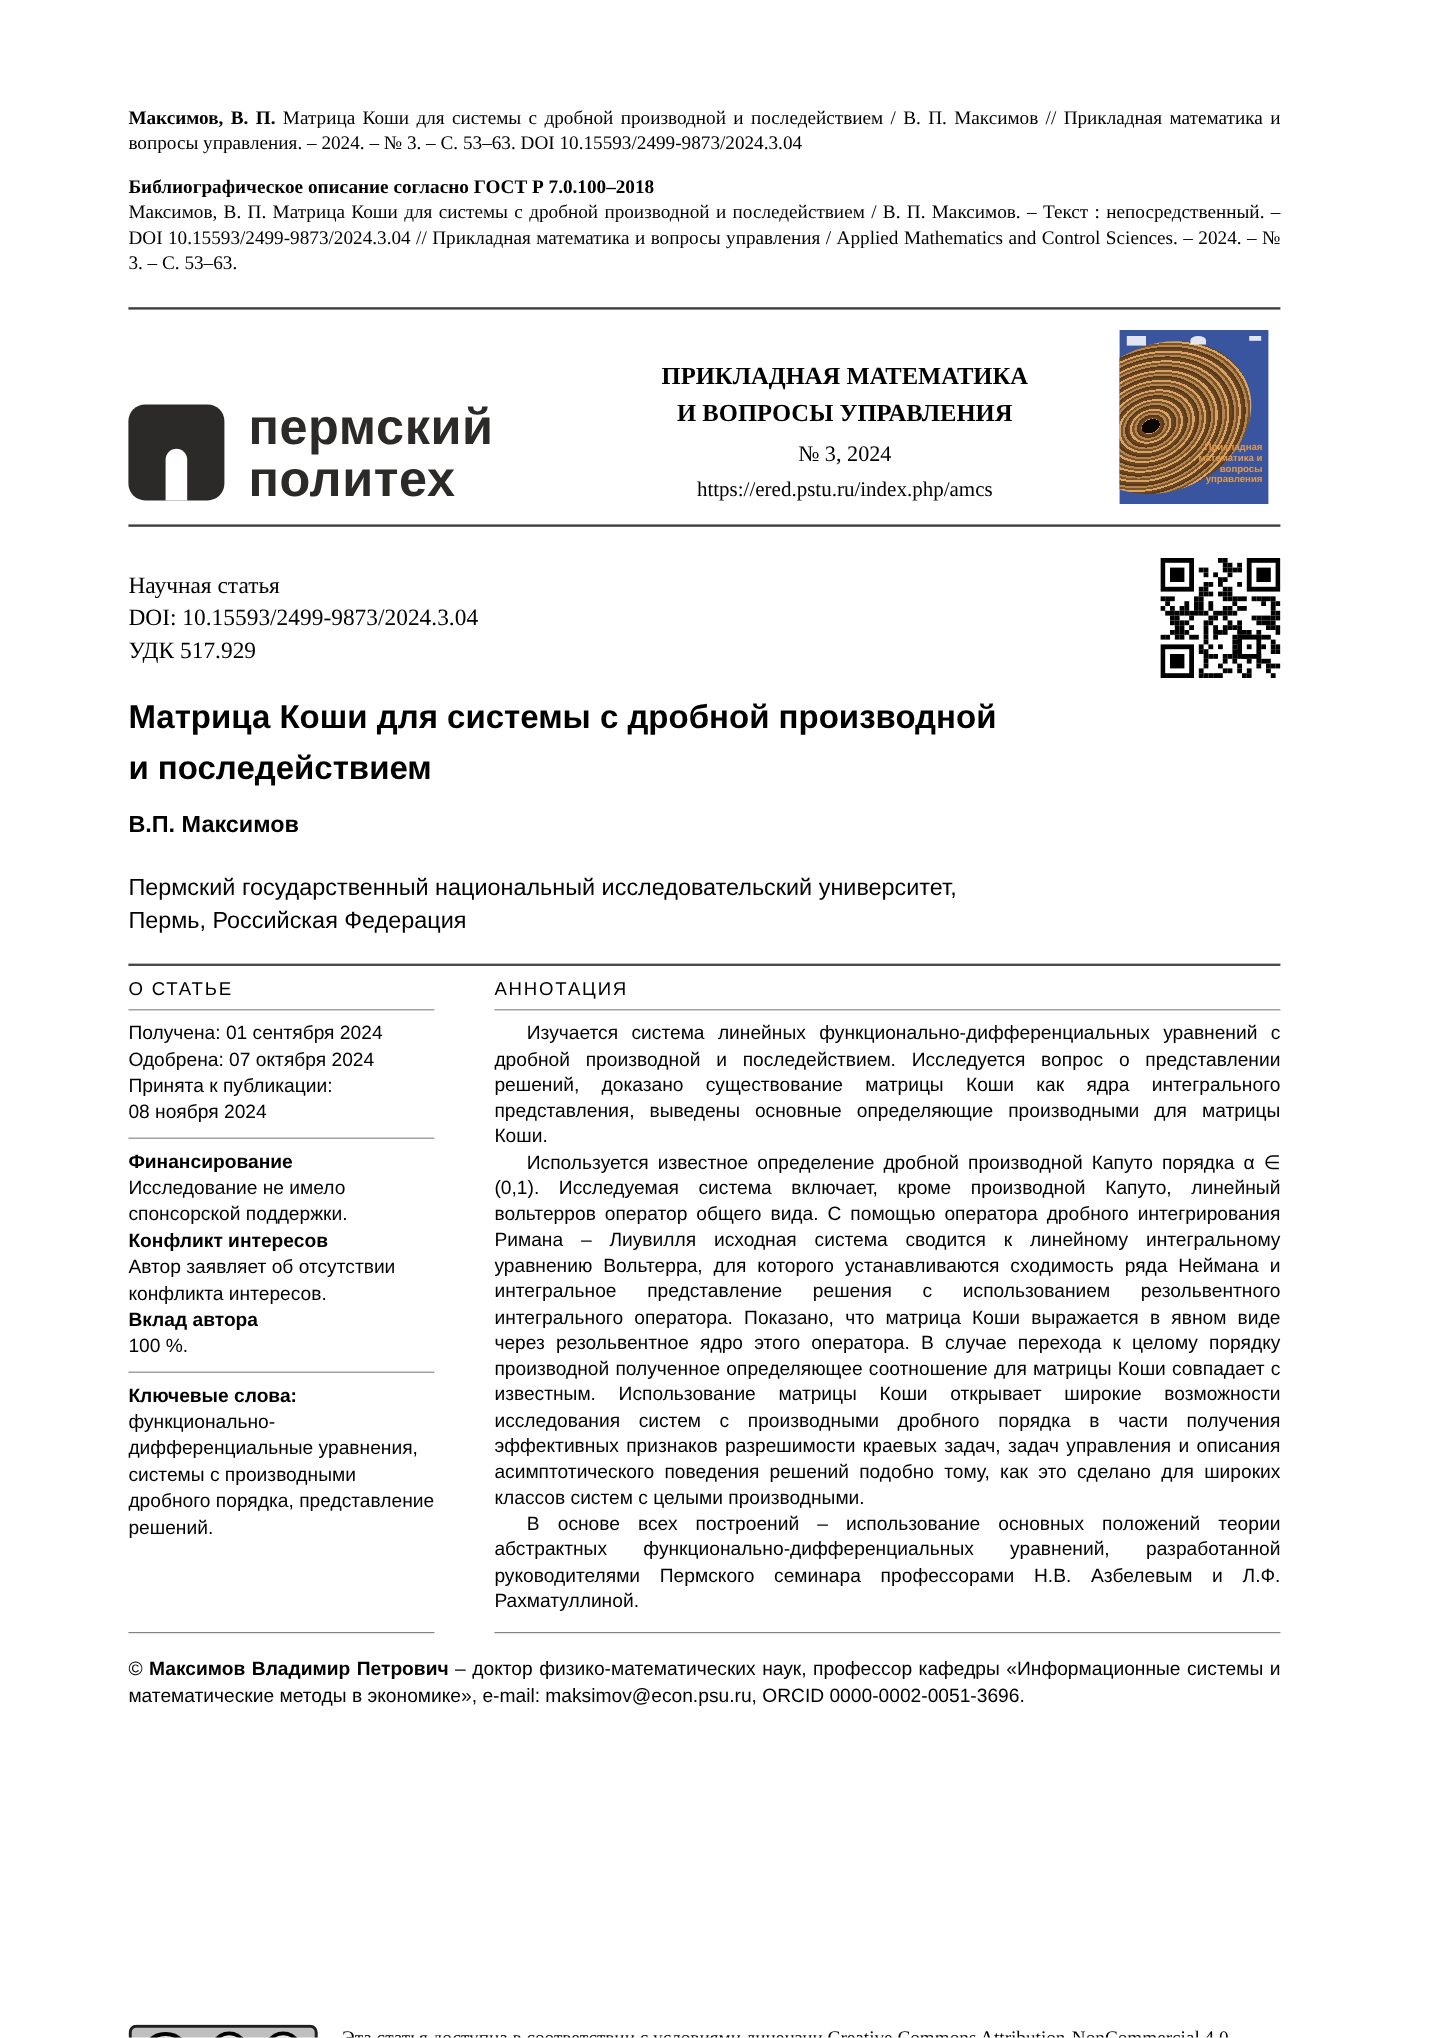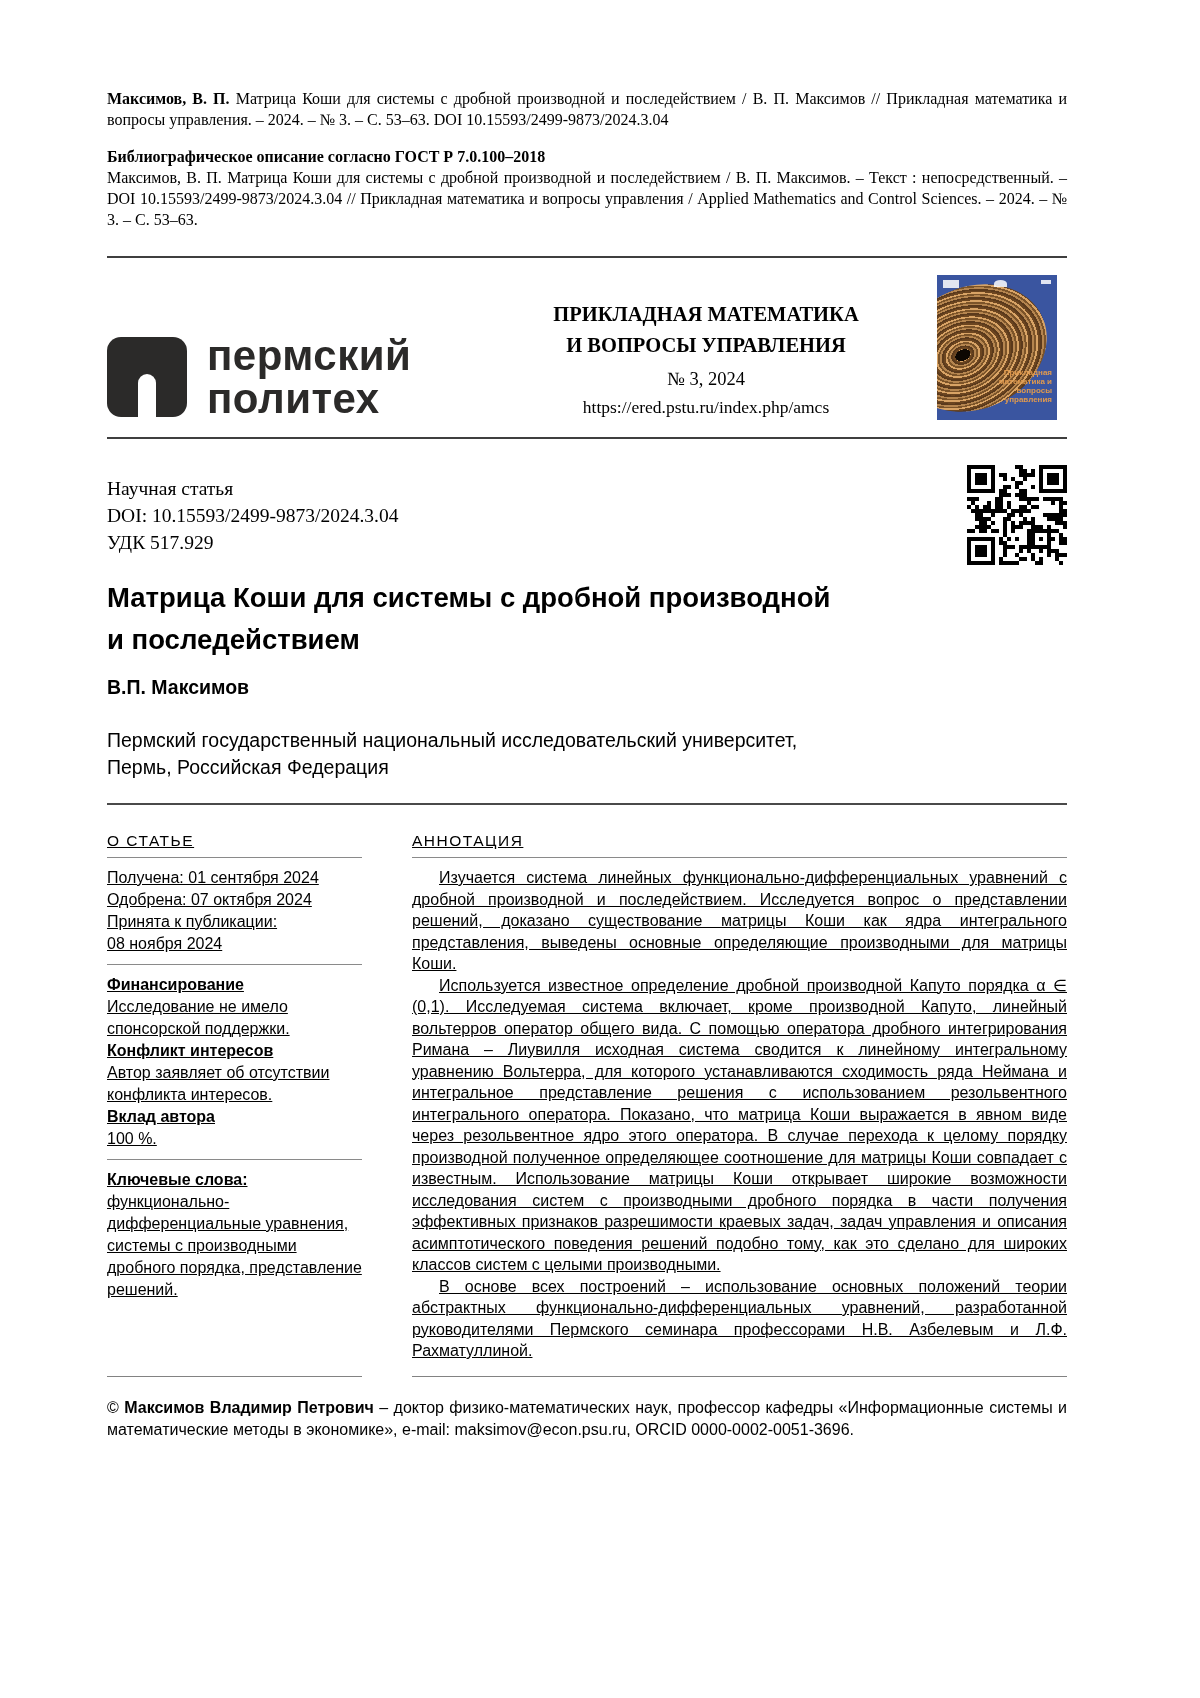--- a/index.html
+++ b/index.html
@@ -18,21 +18,21 @@
         padding:17px 0;display:flex;align-items:flex-end;}
   .logo{display:flex;align-items:center;gap:20px;width:368px;}
   .logo-icon{width:80px;height:80px;background:#2b2a29;border-radius:14px;position:relative;flex:none;}
   .logo-icon::after{content:"";position:absolute;left:31px;top:37px;width:18px;height:43px;
         background:#fff;border-radius:9px 9px 0 0;}
   .logo-text{font-weight:bold;font-size:42px;line-height:43px;letter-spacing:.5px;color:#2b2a29;}
   .jtitle{flex:1;text-align:center;font-family:"Liberation Serif",serif;}
   .jt-line{font-weight:bold;font-size:20.5px;line-height:31px;}
   .issue{font-weight:normal;font-size:18.5px;line-height:30px;margin-top:3px;}
   .jurl{font-size:17.5px;line-height:26px;}
-  .cover{width:100px;height:145px;background:#3a55a0;position:relative;overflow:hidden;flex:none;margin-right:10px;padding-left:20px;}
+  .cover{width:124px;height:145px;background:#3a55a0;position:relative;overflow:hidden;flex:none;margin-right:10px;}
   .cover-spiral{position:absolute;left:-40px;top:12px;width:152px;height:122px;border-radius:50%;
         transform:rotate(-24deg);
         background:
           radial-gradient(ellipse 13px 9px at 42% 52%, #0d0702 60%, rgba(0,0,0,0) 62%),
           repeating-radial-gradient(ellipse 76px 58px at 42% 52%,
             #5b3a1c 0 2px,#b5854f 2px 4px,#7c5429 4px 6px,#d8a365 6px 8px,#6b4520 8px 10px);}
   .cover-top{position:absolute;top:5px;left:6px;right:6px;display:flex;justify-content:space-between;align-items:flex-start;}
   .cover-mark{display:block;background:rgba(255,255,255,.85);}
   .m1{width:16px;height:8px;}.m2{width:13px;height:7px;border-radius:50% 50% 0 0;}.m3{width:10px;height:4px;}
   .cover-title{position:absolute;right:5px;bottom:16px;color:#e09a4e;
@@ -43,21 +43,21 @@
   .meta{font:19.5px/27px "Liberation Serif",serif;}
   .qr{width:100px;height:100px;flex:none;}
 
   
   .title{margin:12px 0 0;font-size:27.5px;line-height:42px;font-weight:bold;}
   .author{margin-top:13px;font-weight:bold;font-size:19.5px;line-height:27px;}
   .affil{margin-top:26px;font-size:19.5px;line-height:27px;}
 
   
   .columns{margin-top:22px;border-top:2px solid #4a4a4a;display:flex;}
-  .col{border-bottom:1.5px solid #828282;padding:27px 0 14px;text-decoration:underline;}
+  .col{border-bottom:1.5px solid #828282;padding:11px 0 14px;}
   .col-left{width:255px;margin-right:50px;flex:none;}
   .col-right{flex:1;}
   .colhead{font-size:15.5px;letter-spacing:1.5px;margin:0 0 7px;font-weight:normal;}
   .headrule{border-top:1.5px solid #8a8a8a;margin:0 0 9px;}
   .rule{border-top:1.5px solid #8a8a8a;margin:9px 0;}
   .about-line{font-size:16px;line-height:22px;}
   .lbl{font-size:16px;line-height:22px;font-weight:bold;}
   .abstract p{font-size:16px;line-height:21.5px;text-align:justify;text-indent:27px;margin:0;}
 
   

